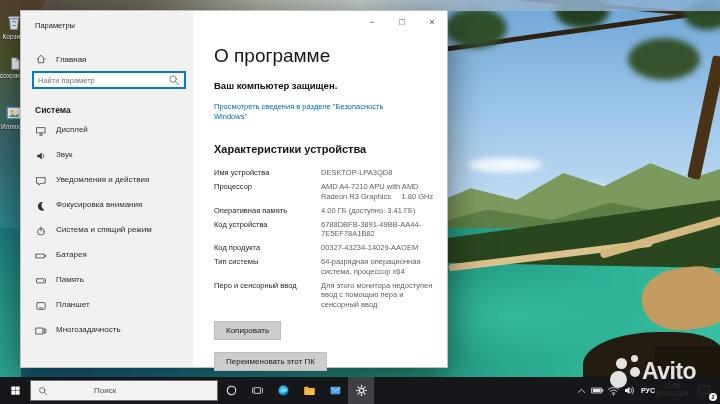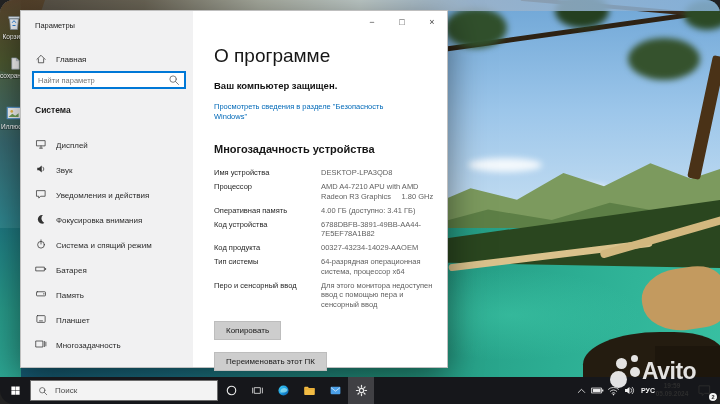--- a/index.html
+++ b/index.html
@@ -1,18 +1,18 @@
 <!DOCTYPE html>
 <html style="--accent: #0078d7; --link: #0069b8;"><head>
 <meta charset="utf-8">
 <style>
   html,body{margin:0;padding:0;background:#222;}
   *{box-sizing:border-box;}
   .screen{position:relative;width:720px;height:404px;overflow:hidden;
-    font-family:"Liberation Sans",sans-serif;border-radius:14px;-webkit-font-smoothing:antialiased;}
+    font-family:"Liberation Sans",sans-serif;-webkit-font-smoothing:antialiased;}
   
   .wp{position:absolute;inset:0;z-index:0;}
   .wp div{position:absolute;}
   .sky{left:0;top:0;right:0;height:245px;background:linear-gradient(#6fa6d6,#9cc6ea 45%,#cfe4f4);}
   .cloud{background:#fff;border-radius:50%;filter:blur(3px);opacity:.85;}
   .ridge{background:#7c9a5e;clip-path:polygon(0 100%,0 62%,14% 44%,30% 56%,46% 28%,60% 42%,76% 18%,90% 34%,100% 24%,100% 100%);}
   .ridge2{background:#5d7f46;clip-path:polygon(0 100%,0 78%,20% 60%,42% 72%,62% 52%,82% 64%,100% 50%,100% 100%);}
   .water{left:0;right:0;top:228px;height:149px;background:linear-gradient(105deg,#14536e 0%,#1b7286 28%,#23967f 55%,#2cae93 78%,#38c0a2 100%);}
   .watergl{left:380px;top:270px;width:260px;height:90px;background:radial-gradient(closest-side,#3ec7a7,transparent);opacity:.55;border-radius:50%;}
   .forest{left:438px;top:200px;width:282px;height:68px;background:#2a461f;clip-path:polygon(0 58%,100% 0%,100% 100%,0 92%);}
@@ -38,21 +38,21 @@
   .win-title{position:absolute;left:14px;top:10px;font-size:7.5px;color:#222;}
   .side-home{position:absolute;left:14px;top:42px;display:flex;align-items:center;gap:9px;color:#222;}
   .side-search{position:absolute;left:11px;top:60px;width:154px;height:18px;background:#fff;
     border:2px solid var(--accent,#0078d7);display:flex;align-items:center;}
   .side-search input{border:0;outline:0;flex:1;height:100%;font-size:7.5px;padding:0 2px 0 4px;
     font-family:"Liberation Sans",sans-serif;color:#333;background:transparent;}
   .side-search input::placeholder{color:#767676;}
   .side-search .ic{flex:none;margin-right:4px;color:#555;}
   .side-section{position:absolute;left:14px;top:94px;font-weight:bold;font-size:8.5px;}
   .nav{position:absolute;left:0;top:114px;right:0;list-style:none;margin:0;padding:0;}
-  .nav li{display:flex;align-items:flex-end;gap:9px;height:25px;padding-left:14px;color:#2b2b2b;cursor:default;}
+  .nav li{display:flex;align-items:flex-start;gap:9px;height:25px;padding-left:14px;color:#2b2b2b;cursor:default;}
   .ic{display:inline-block;line-height:0;}
   .ic svg{width:100%;height:100%;display:block;}
   .ic12{width:12px;height:12px;color:#333;}
   
   .content{flex:1;position:relative;padding:34px 12px 0 21px;background:#fff;}
   .win-controls{position:absolute;right:0;top:0;display:flex;}
   .wc{width:30px;height:22px;display:flex;align-items:center;justify-content:center;
     font-size:9px;color:#444;cursor:default;}
   h1{margin:0;font-size:19px;font-weight:normal;color:#161616;}
   .protected{margin-top:13px;font-size:9.5px;font-weight:bold;color:#111;}
@@ -66,21 +66,21 @@
   .btn{display:block;margin-top:12px;background:#cdcdcd;border:1px solid #bdbdbd;
     font-family:"Liberation Sans",sans-serif;font-size:8px;color:#1a1a1a;padding:4px 11px;cursor:pointer;}
   .btn.rename{margin-top:12px;}
   
   .taskbar{position:absolute;left:0;right:0;bottom:0;height:27px;background:#16171b;z-index:30;}
   .tb-start{position:absolute;left:0;top:0;width:30px;height:27px;display:flex;align-items:center;justify-content:center;color:#fff;}
   .tb-search{position:absolute;left:30px;top:3px;width:188px;height:21px;background:#f3f3f3;
     border:1px solid #6d6d6d;display:flex;align-items:center;}
   .tb-search .ic{margin:0 5px 0 7px;color:#333;}
   .tb-search input{border:0;outline:0;background:transparent;flex:1;font-size:8px;color:#333;
-    font-family:"Liberation Sans",sans-serif;}
+    font-family:"Liberation Sans",sans-serif;margin-left:39px;}
   .tb-search input::placeholder{color:#4b4b4b;}
   .tb-apps{position:absolute;left:218px;top:0;height:27px;display:flex;}
   .tb-app{width:26px;height:27px;display:flex;align-items:center;justify-content:center;color:#e8e8e8;}
   .tb-app.active{background:rgba(255,255,255,.18);}
   .ic13{width:13px;height:13px;}
   .tb-tray{position:absolute;right:62px;top:0;height:27px;display:flex;align-items:center;gap:1px;color:#eee;}
   .tray-ic{width:13px;height:13px;margin:0 1px;}
   .tb-lang{font-size:7px;font-weight:bold;width:20px;text-align:center;color:#f2f2f2;}
   
   .tray-overlay{position:absolute;left:650px;top:378px;height:24px;display:flex;align-items:center;z-index:45;}
@@ -262,21 +262,21 @@
 
     <main class="content">
       <div class="win-controls">
         <span class="wc">−</span>
         <span class="wc">□</span>
         <span class="wc close">×</span>
       </div>
       <h1>О программе</h1>
       <div class="protected">Ваш компьютер защищен.</div>
       <a class="seclink">Просмотреть сведения в разделе "Безопасность Windows"</a>
-      <h3>Многозадачность устройства</h3>
+      <h3>Характеристики устройства</h3>
       <div class="specs" id="specs">
           <div class="spec">
             <div class="lbl">Имя устройства</div>
             <div class="val">DESKTOP-LPA3QD8</div>
           </div>
           <div class="spec">
             <div class="lbl">Процессор</div>
             <div class="val">AMD A4-7210 APU with AMD Radeon R3 Graphics&nbsp;&nbsp;&nbsp;&nbsp;&nbsp;1.80 GHz</div>
           </div>
           <div class="spec">

